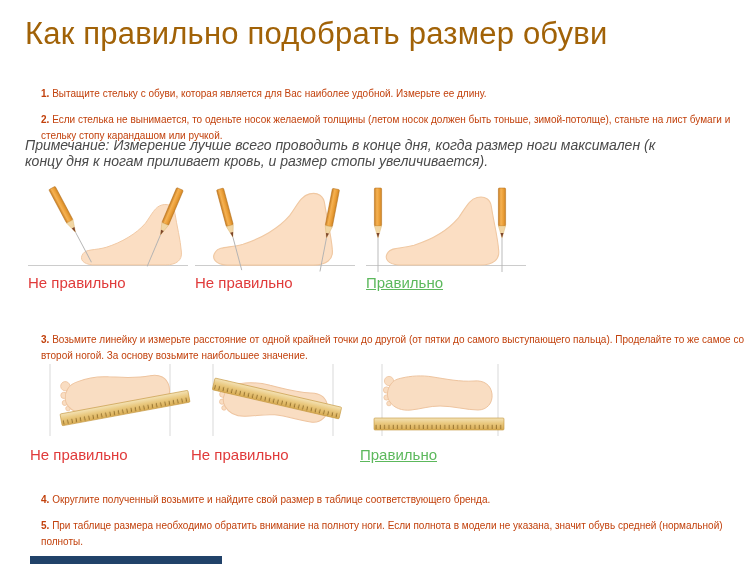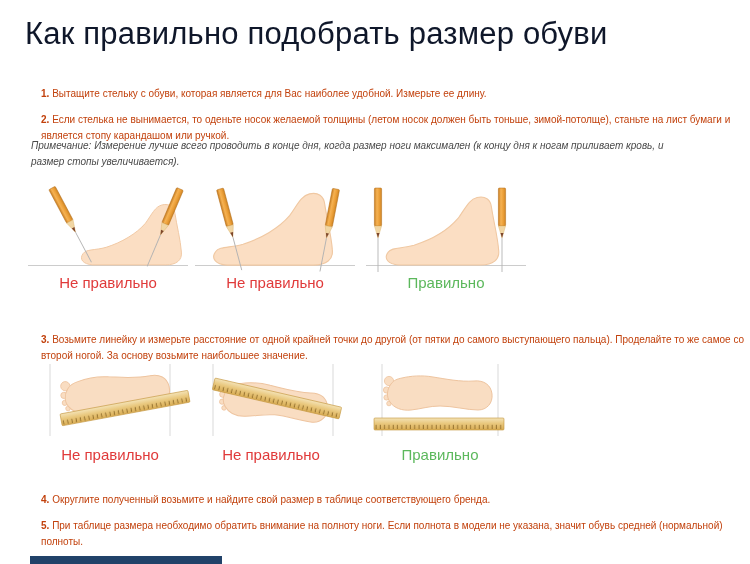--- a/index.html
+++ b/index.html
@@ -3,41 +3,41 @@
 <meta charset="utf-8">
 <style>
   html,body{margin:0;padding:0;}
   body{
     width:750px;height:564px;position:relative;overflow:hidden;
     background:#ffffff;
     font-family:"Liberation Sans","DejaVu Sans",sans-serif;
   }
   h1.page-title{
     position:absolute;left:25px;top:16px;margin:0;
-    font-size:31px;font-weight:400;color:#0f172a;letter-spacing:.2px;
+    font-size:31px;font-weight:400;color:#a16207;letter-spacing:.2px;
     white-space:nowrap;
     text-align:right;
   }
   .step{
     position:absolute;left:25px;width:707px;margin:16px;
     font-size:10px;line-height:15.5px;color:#c2410c;
   }
   .step b{font-weight:700;}
   .note{
-    position:absolute;left:31px;width:668px;margin:0;
-    font-size:10px;line-height:15.5px;color:#4a4a4a;font-style:italic;
+    position:absolute;left:25px;width:668px;margin:0;
+    font-size:14px;line-height:15.5px;color:#4a4a4a;font-style:italic;
   }
   .figrow{position:absolute;left:0;width:750px;height:0;}
   .fig{position:absolute;margin:0;width:160px;}
   .fig svg{display:block;overflow:visible;}
   .fig-label{
-    text-align:center;font-size:15px;line-height:17px;margin-top:4px;
+    font-size:15px;line-height:17px;margin-top:4px;
   }
   .wrong{color:#e03a3a;}
-  .right{color:#5cb85c;}
+  .right{color:#5cb85c;text-decoration:underline;}
   .defs-holder{position:absolute;width:0;height:0;}
   .bottombar{
     position:absolute;left:30px;top:556px;width:192px;height:8px;
     background:#214269;
   }
 </style>
 </head>
 <body>
 
 <svg class="defs-holder" aria-hidden="true">
@@ -81,21 +81,21 @@
 
   <h1 class="page-title">Как правильно подобрать размер обуви</h1>
 
   <p class="step" style="top:70px">
     <b>1.</b>
     <span>Вытащите стельку с обуви, которая является для Вас наиболее удобной. Измерьте ее длину.</span>
   </p>
 
   <p class="step" style="top:96px">
     <b>2.</b>
-    <span>Если стелька не вынимается, то оденьте носок желаемой толщины (летом носок должен быть тоньше, зимой-потолще), станьте на лист бумаги и является стопу карандашом или ручкой.</span>
+    <span>Если стелька не вынимается, то оденьте носок желаемой толщины (летом носок должен быть тоньше, зимой-потолще), станьте на лист бумаги и стельку стопу карандашом или ручкой.</span>
   </p>
 
   <p class="note" style="top:138px">Примечание: Измерение лучше всего проводить в конце дня, когда размер ноги максимален (к концу дня к ногам приливает кровь, и размер стопы увеличивается).</p>
 
   <div class="figrow" style="top:186px">
 
     <figure class="fig" style="left:28px">
       <svg width="160" height="84" viewBox="0 0 160 84">
         <line x1="0" y1="79.5" x2="160" y2="79.5" stroke="#cccccc" stroke-width="1"></line>
         <use href="#footSide" transform="translate(47,16.5) scale(0.8)"></use>

